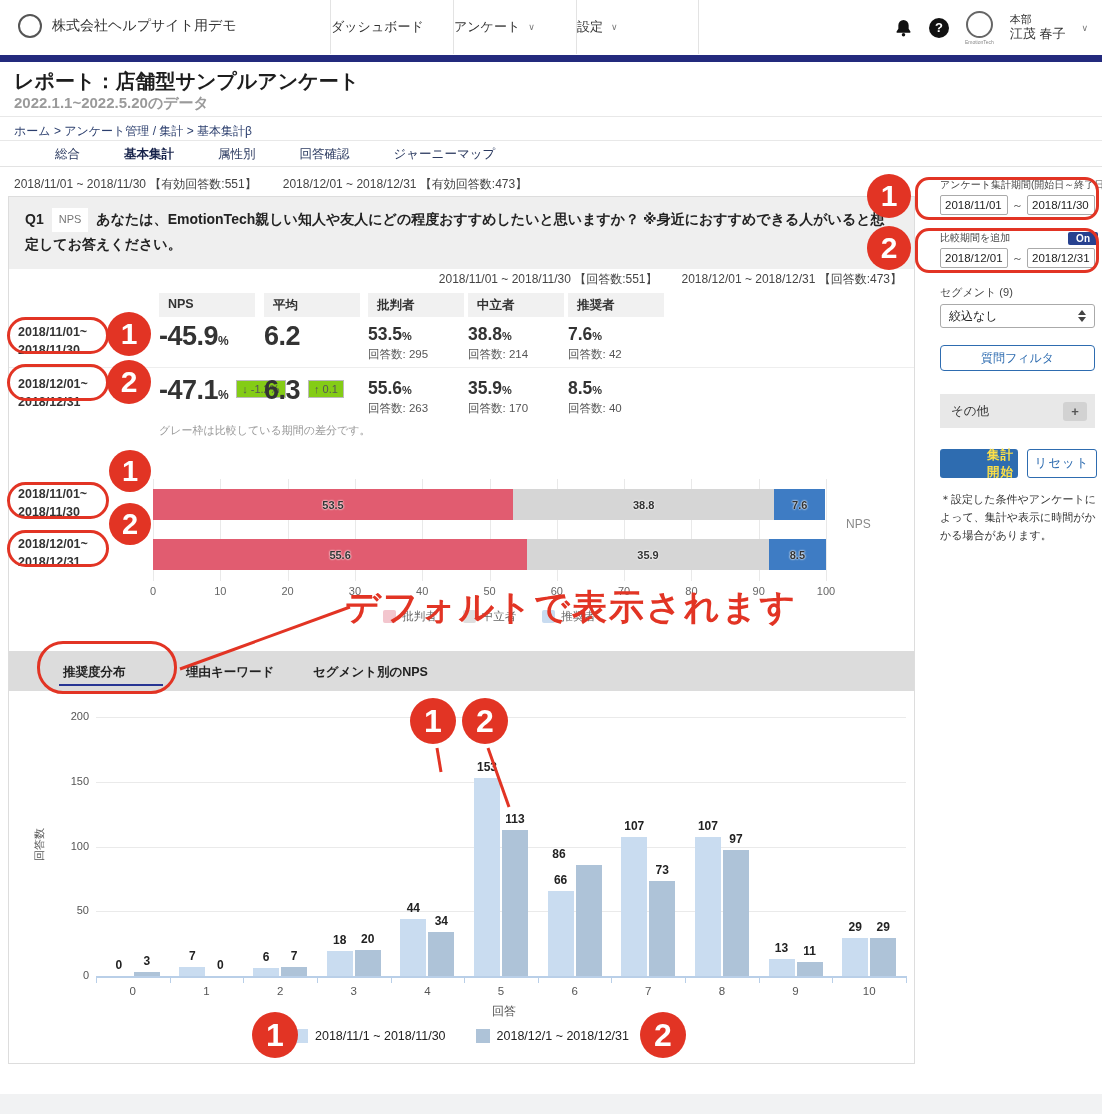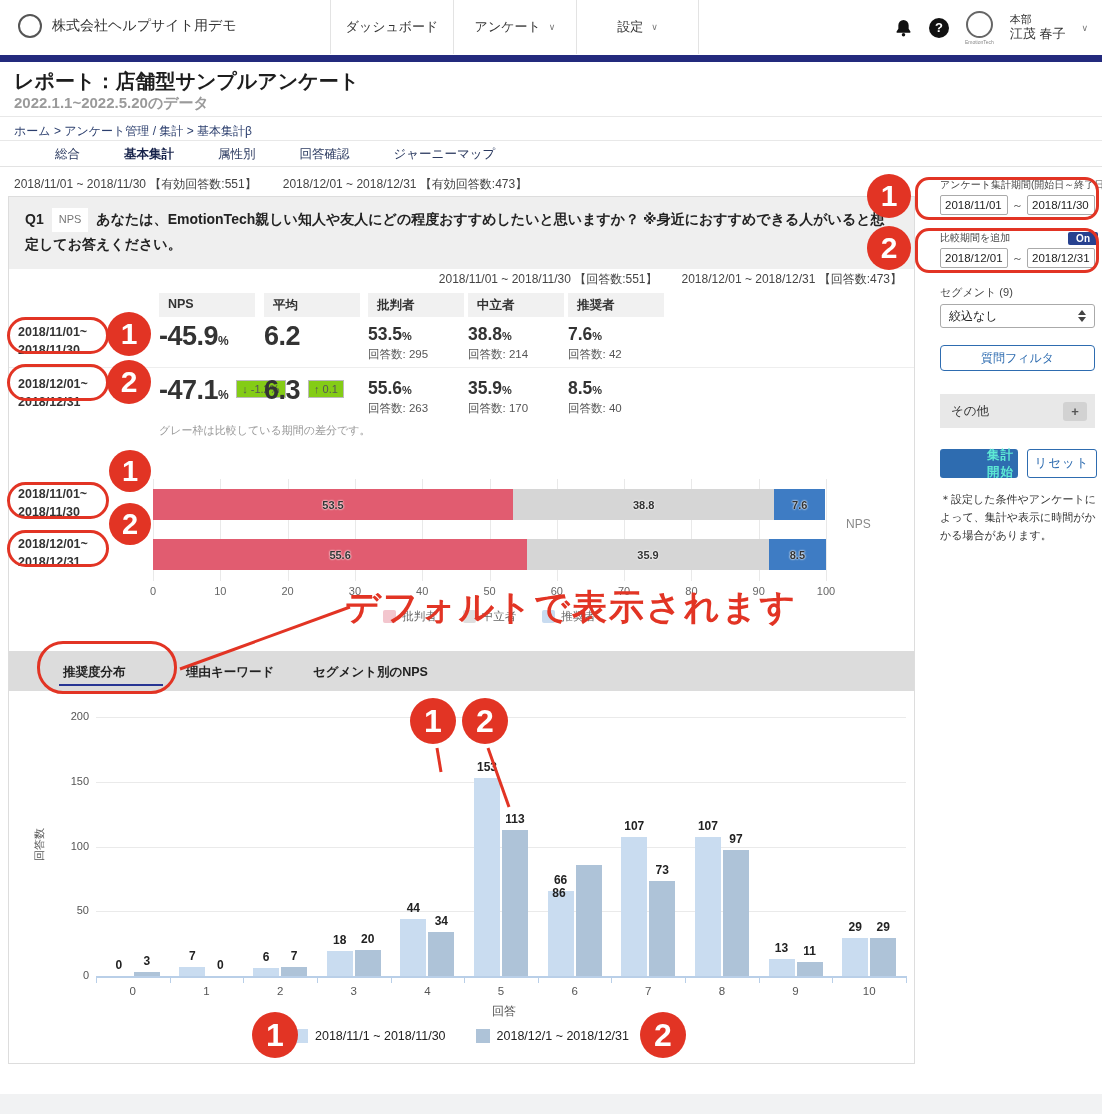--- a/index.html
+++ b/index.html
@@ -5,21 +5,21 @@
   * { margin:0; padding:0; box-sizing:border-box; }
   body { font-family:"Liberation Sans","DejaVu Sans",sans-serif; background:#fff; }
   #app { position:relative; width:1102px; height:1114px; background:#fff; overflow:hidden; }
 
   
   .topbar { position:absolute; left:0; top:0; width:1102px; height:55px; background:#fff;border-radius:24px; }
   .brand { position:absolute; left:18px; top:14px; display:flex; align-items:center; gap:10px; }
   .logo-circle { width:24px; height:24px; border:2px solid #555; border-radius:50%; }
   .brand-name { font-size:14px; color:#333; }
   .topnav { position:absolute; left:330px; top:0; height:55px; display:flex; }
-  .topnav-item { width:123px; height:54px; display:flex; align-items:center; justify-content:center; gap:8px;
+  .topnav-item { width:123px; height:54px; display:flex; align-items:center; gap:8px;
     border-left:1px solid #e3e3e3; font-size:13px; color:#333; cursor:pointer; }
   .topnav-item:last-child { border-right:1px solid #e3e3e3; }
   .chev { font-size:9px; color:#777; }
   .top-right { position:absolute; right:14px; top:0; height:55px; display:flex; align-items:center; gap:16px; }
   .help-circle { width:20px; height:20px; background:#111; color:#fff; border-radius:50%; font-size:13px; font-weight:bold;
     display:flex; align-items:center; justify-content:center; }
   .avatar-wrap { display:flex; flex-direction:column; align-items:center; }
   .avatar { width:27px; height:27px; border:2px solid #666; border-radius:50%; }
   .avatar-caption { font-size:5px; color:#888; margin-top:1px; }
   .user-block { line-height:1.25; }
@@ -107,21 +107,21 @@
   .stepper { display:flex; flex-direction:column; gap:2px; }
   .tri-up { width:0; height:0; border-left:4px solid transparent; border-right:4px solid transparent; border-bottom:5px solid #444; }
   .tri-down { width:0; height:0; border-left:4px solid transparent; border-right:4px solid transparent; border-top:5px solid #444; }
   .btn-filter { width:155px; height:26px; border:1.5px solid #2e6cb0; border-radius:4px; background:#fff;
     color:#2e6cb0; font-size:12px; display:flex; align-items:center; justify-content:center; cursor:pointer; }
   .others-panel { width:155px; height:34px; background:#e8e8e8; display:flex; align-items:center;
     justify-content:space-between; padding:0 8px 0 11px; font-size:12.5px; color:#333; }
   .plus-btn { width:24px; height:19px; background:#d2d2d2; border-radius:3px; color:#555; font-weight:bold;
     font-size:13px; display:flex; align-items:center; justify-content:center; cursor:pointer; }
   .sb-buttons { display:flex; gap:9px; }
-  .btn-start { width:78px; height:29px; background:#2e6cb0; border-radius:3px; color:#5eead4; font-size:12.5px;
+  .btn-start { width:78px; height:29px; background:#2e6cb0; border-radius:3px; color:#fde047; font-size:12.5px;
     font-weight:bold; display:flex; align-items:center; justify-content:center; cursor:pointer; letter-spacing:1px;padding-left:47px; }
   .btn-reset { width:70px; height:29px; background:#fff; border:1px solid #2e6cb0; border-radius:3px; color:#2e6cb0;
     font-size:12.5px; display:flex; align-items:center; justify-content:center; cursor:pointer; letter-spacing:1px; }
   .sb-note { font-size:11px; color:#333; line-height:1.65; margin-top:12px; }
 
   .footer-strip { position:absolute; left:0; top:1094px; width:1102px; height:20px; background:#f1f2f3; }
 
   
   .ann { position:absolute; pointer-events:none; z-index:50; }
   .ann-oval { border:3px solid #e23424; border-radius:19px; }
@@ -358,21 +358,21 @@
       <div class="dval" style="left: 412.364px; top: 716.97px;">34</div>
       <div class="dcat" style="left: 462px;">5</div>
       <div class="dbar" style="left: 465px; top: 580.865px; width: 26px; height: 198.135px; background: rgb(201, 220, 240);"></div>
       <div class="dval" style="left: 458px; top: 562.865px;">153</div>
       <div class="dbar" style="left: 493px; top: 632.665px; width: 26px; height: 146.335px; background: rgb(174, 195, 216);"></div>
       <div class="dval" style="left: 486px; top: 614.665px;">113</div>
       <div class="dcat" style="left: 535.636px;">6</div>
       <div class="dbar" style="left: 538.636px; top: 693.53px; width: 26px; height: 85.47px; background: rgb(201, 220, 240);"></div>
       <div class="dval" style="left: 531.636px; top: 675.53px;">66</div>
       <div class="dbar" style="left: 566.636px; top: 667.63px; width: 26px; height: 111.37px; background: rgb(174, 195, 216);"></div>
-      <div class="dval" style="left: 530px; top: 649.63px; margin-top: 39px;">86</div>
+      <div class="dval" style="left: 530px; top: 649.63px;">86</div>
       <div class="dcat" style="left: 609.273px;">7</div>
       <div class="dbar" style="left: 612.273px; top: 640.435px; width: 26px; height: 138.565px; background: rgb(201, 220, 240);"></div>
       <div class="dval" style="left: 605.273px; top: 622.435px;">107</div>
       <div class="dbar" style="left: 640.273px; top: 684.465px; width: 26px; height: 94.535px; background: rgb(174, 195, 216);"></div>
       <div class="dval" style="left: 633.273px; top: 666.465px;">73</div>
       <div class="dcat" style="left: 682.909px;">8</div>
       <div class="dbar" style="left: 685.909px; top: 640.435px; width: 26px; height: 138.565px; background: rgb(201, 220, 240);"></div>
       <div class="dval" style="left: 678.909px; top: 622.435px;">107</div>
       <div class="dbar" style="left: 713.909px; top: 653.385px; width: 26px; height: 125.615px; background: rgb(174, 195, 216);"></div>
       <div class="dval" style="left: 706.909px; top: 635.385px;">97</div>

